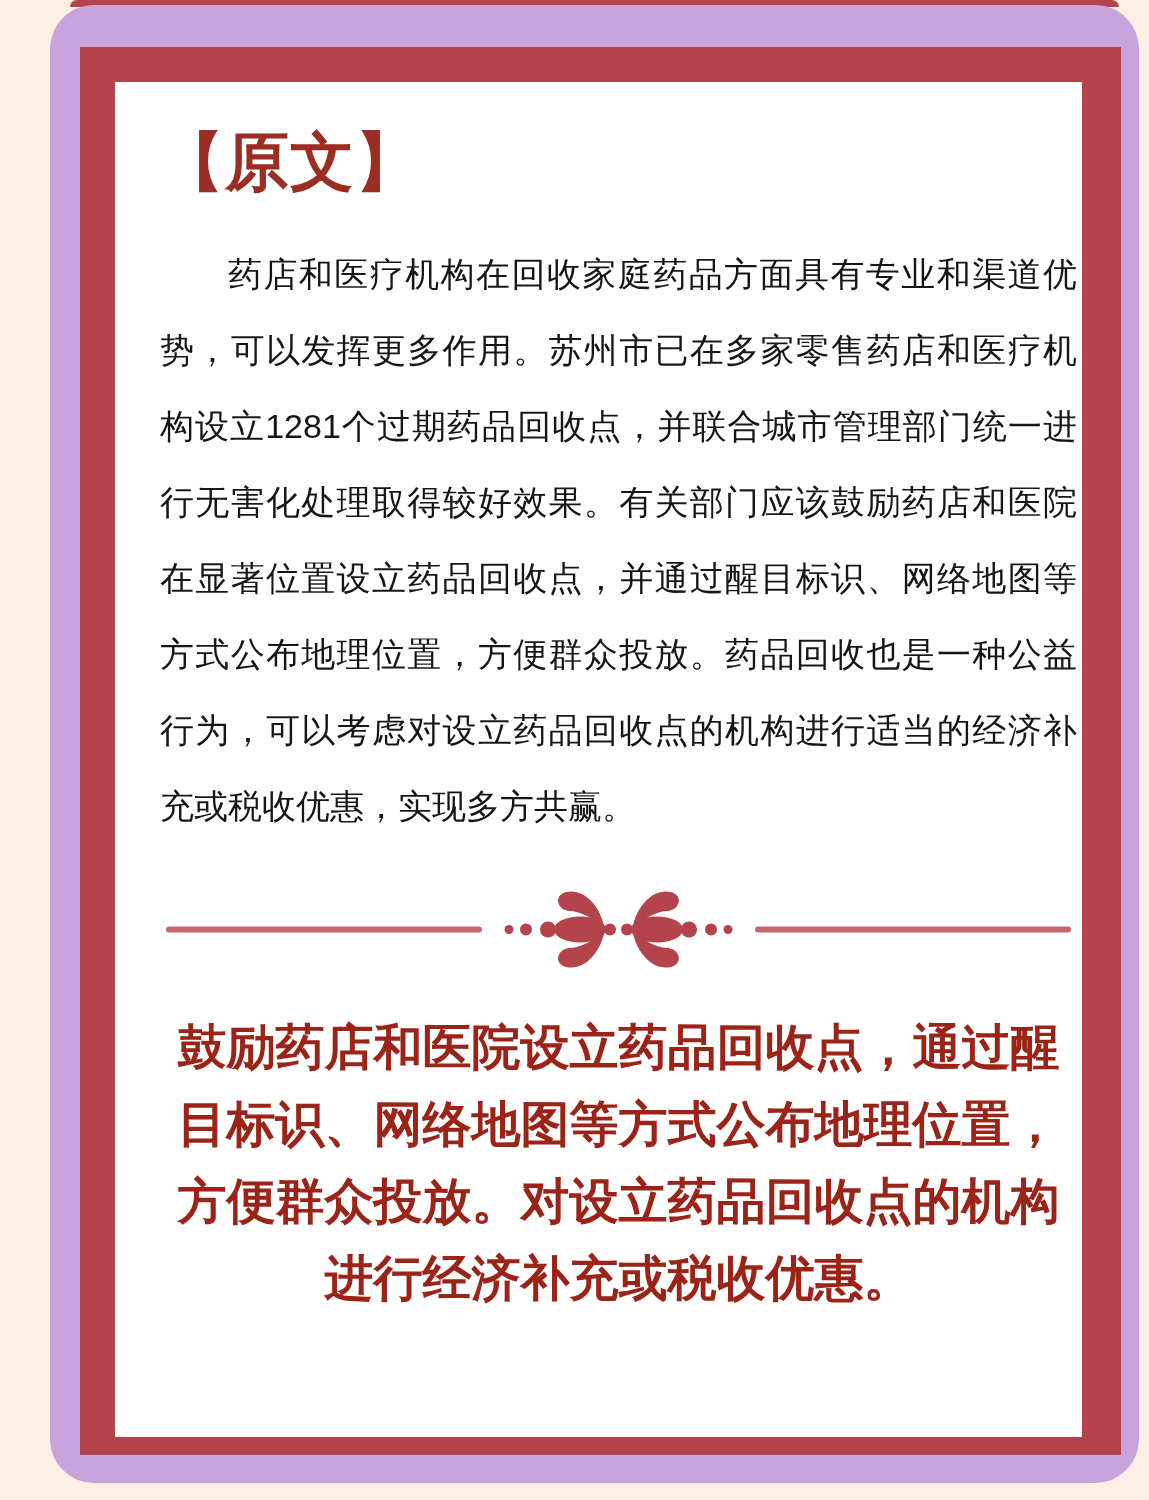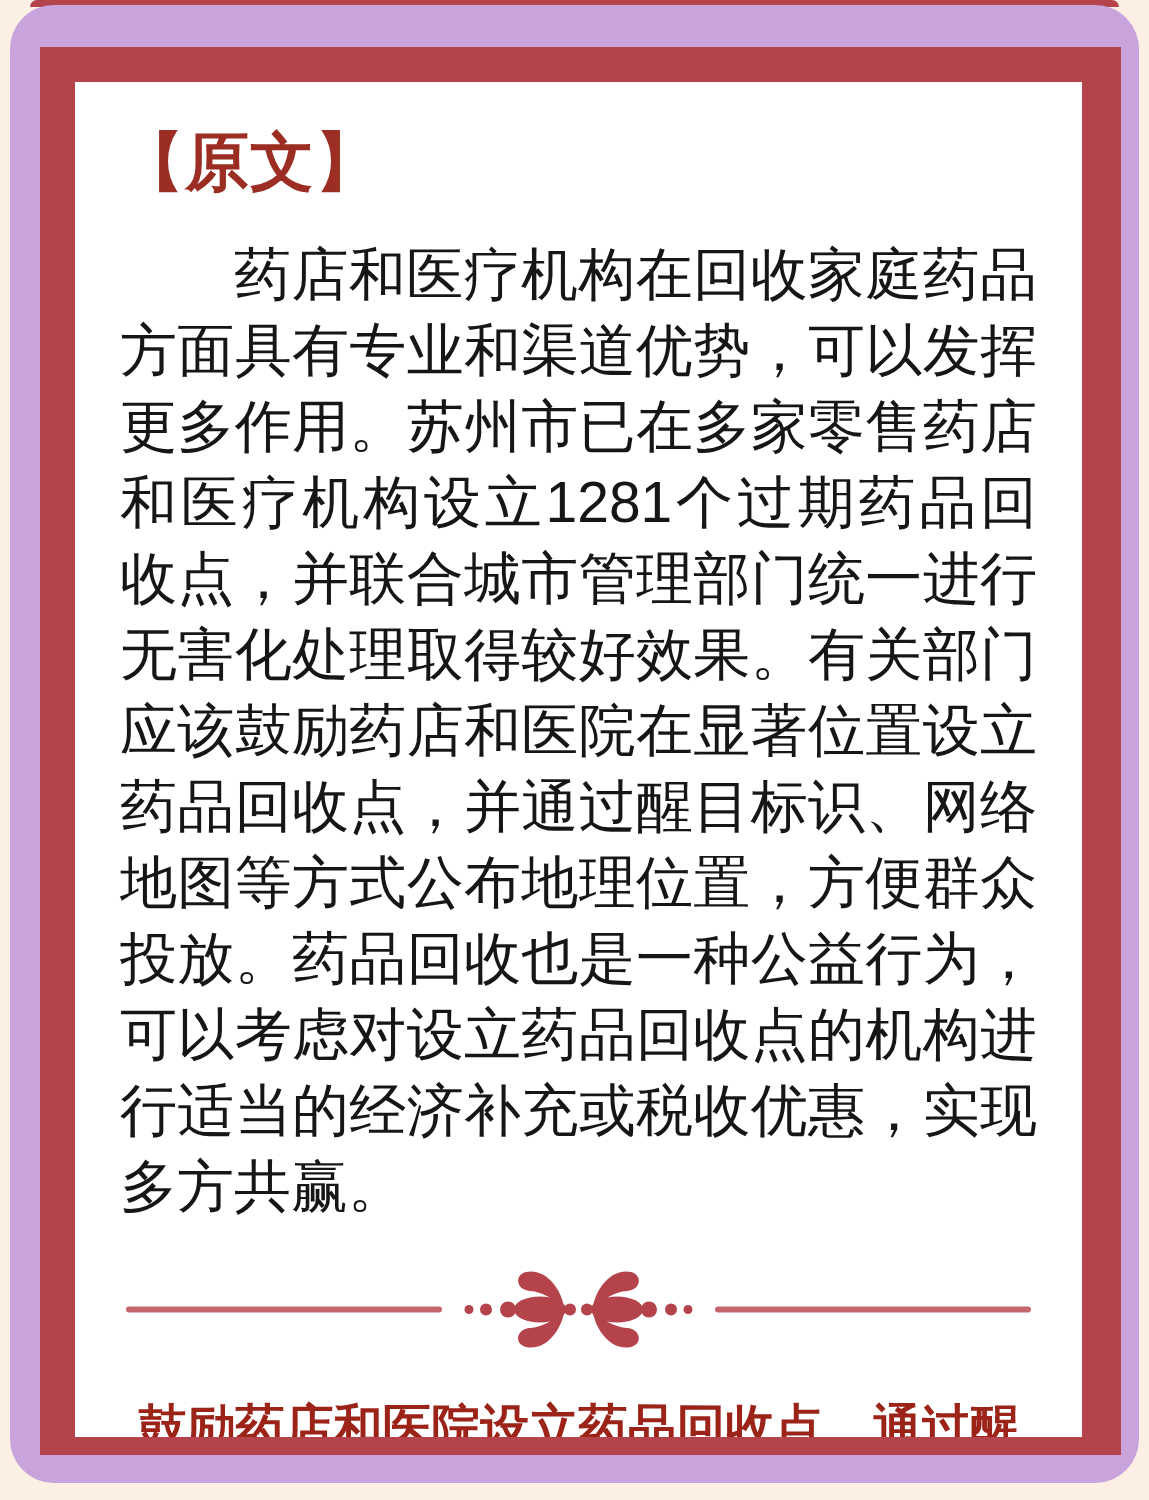--- a/index.html
+++ b/index.html
@@ -14,21 +14,21 @@
     --divider-ornament:#b5434c;
   }
   *{margin:0;padding:0;box-sizing:border-box;}
   html,body{width:1149px;height:1500px;}
   body{
     background:var(--background);
     font-family:"Liberation Sans","DejaVu Sans",sans-serif;
     position:relative;
     overflow:hidden;
   }
-  .page{position:absolute;inset:0;}
+  .page{position:absolute;inset:0;margin-left:40px;}
   .top-red-edge{
     position:absolute;top:0;left:30px;right:30px;height:7px;
     background:var(--red-frame);
     border-radius:8px 8px 0 0;
   }
   .purple-card{
     position:absolute;left:10px;right:10px;top:5px;bottom:17px;
     background:var(--purple-border);
     border-radius:44px;
   }
@@ -46,21 +46,21 @@
     margin-top:44px;
     font-size:64px;
     line-height:1.15;
     font-weight:bold;
     color:var(--header-text);
     letter-spacing:1px;
   }
   .body-paragraph{
     margin-top:36px;
     width:917px;
-    font-size:57px;
+    font-size:34px;
     line-height:76px;
     font-weight:500;
     color:var(--body-text);
     text-indent:2em;
     text-align:justify;
     word-break:break-all;
     overflow-wrap:break-word;
   }
   .divider{
     margin-top:40px;

